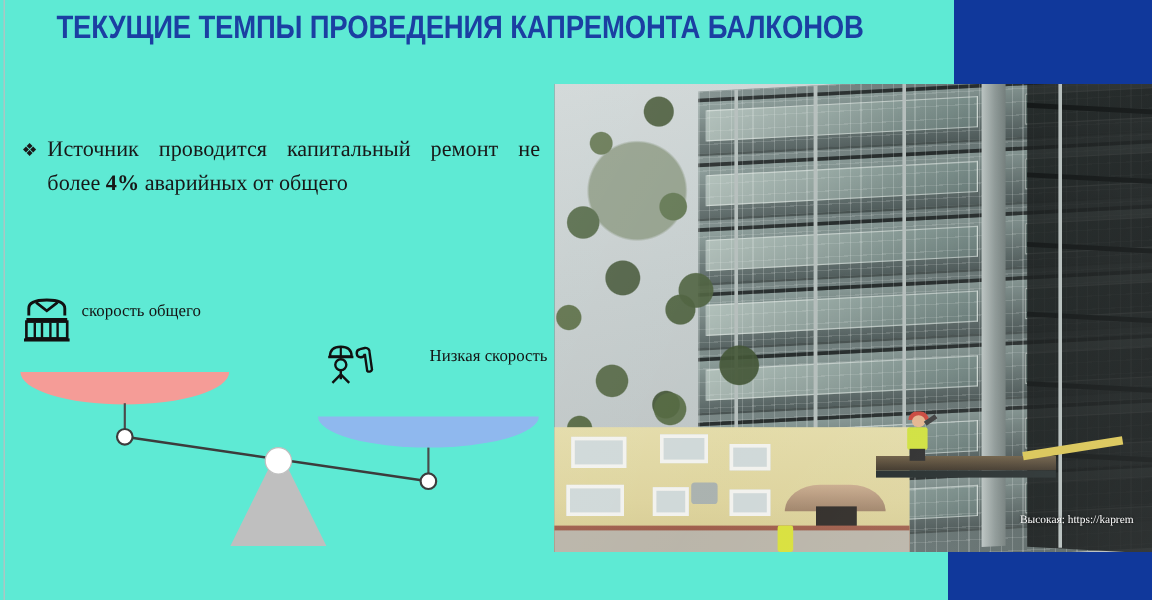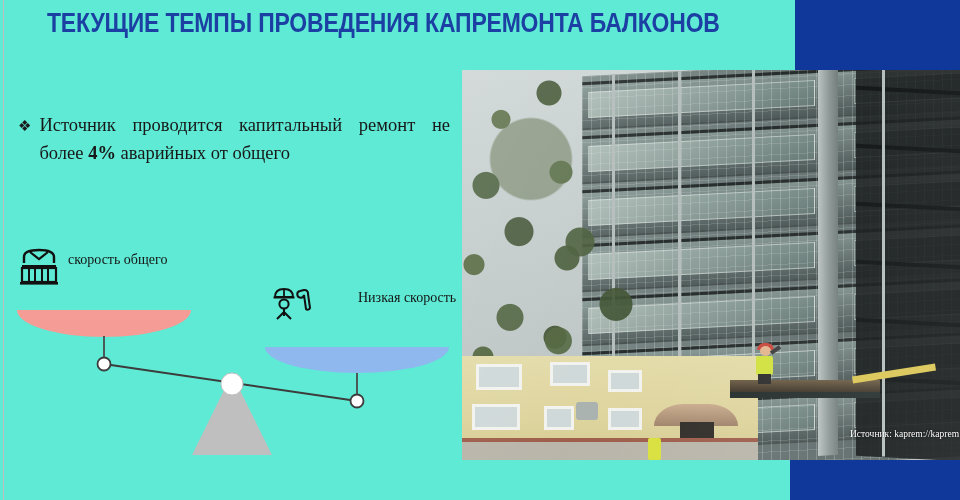--- a/index.html
+++ b/index.html
@@ -384,16 +384,16 @@
     <div class="yellowbar"></div>
     <div class="worker">
       <div class="hat"></div>
       <div class="head"></div>
       <div class="armu"></div>
       <div class="vest"></div>
       <div class="legs"></div>
     </div>
 
     <div class="photo-haze"></div>
-    <div class="photo-caption">Источник: kaprem://kaprem</div>
+    <div class="photo-caption">Высокая: https://kaprem</div>
   </div>
 
 </div>
 
 </body></html>

